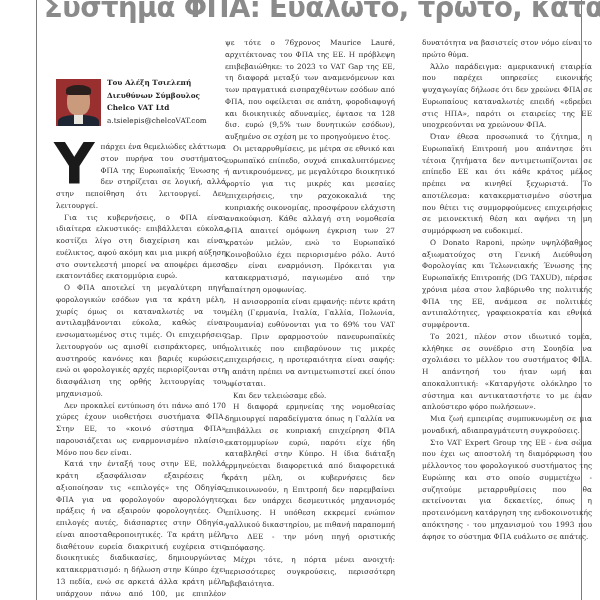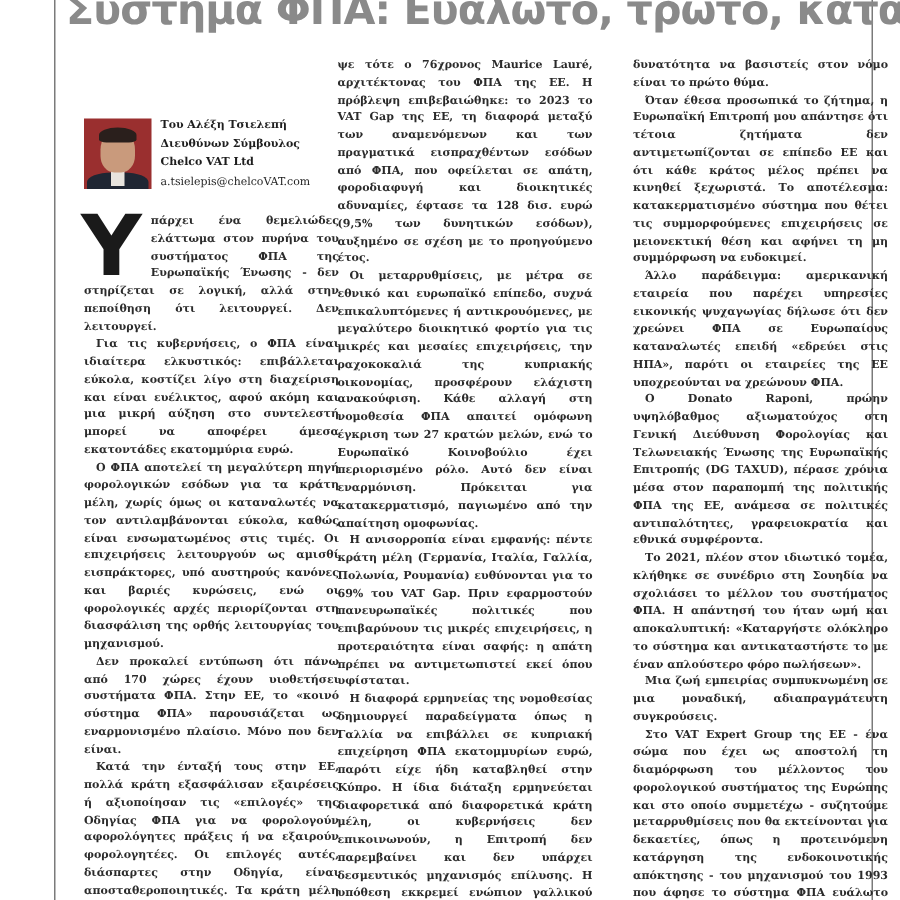--- a/index.html
+++ b/index.html
@@ -3,21 +3,21 @@
 <meta charset="utf-8">
 <style>
   html, body { margin:0; padding:0; }
   body { width:600px; height:600px; overflow:hidden; background:#ffffff; position:relative; font-family:"DejaVu Serif", serif; }
   .frame { position:absolute; left:36px; top:-4px; width:546px; height:620px; border:1.5px solid #7a7a7a; box-sizing:border-box; }
   .headline { position:absolute; left:44px; top:-10px; width:540px; font-family:"DejaVu Sans", sans-serif; font-weight:bold; font-size:27.5px; letter-spacing:-0.6px; color:#8a8a8a; white-space:nowrap; line-height:34px; }
   .col { position:absolute; top:37px; width:170px; font-size:7.35px; line-height:11.75px; color:#2b2b2b; text-align:justify; }
   .col1 { left:56px;margin-top:40px; }
   .col2 { left:225px; }
   .col3 { left:422px; width:170px; }
-  .col p { margin:0; text-indent:8px;font-weight:bold; }
+  .col p { margin:0; text-indent:8px; }
   .col p.noindent { text-indent:0; }
   .byline { height:52px; position:relative; margin-bottom:12px; }
   .photo { position:absolute; left:0; top:2px; width:45px; height:47px; background:#9a2f2f; overflow:hidden; }
   .photo .head { position:absolute; left:11px; top:8px; width:23px; height:28px; border-radius:45% 45% 40% 40%; background:#c99a7c; }
   .photo .hair { position:absolute; left:10px; top:6px; width:25px; height:10px; border-radius:50% 50% 20% 20%; background:#2a1f1c; }
   .photo .body { position:absolute; left:2px; top:36px; width:41px; height:16px; border-radius:40% 40% 0 0; background:#1f2633; }
   .photo .collar { position:absolute; left:18px; top:35px; width:9px; height:10px; background:#e8e4de; }
   .byline-text { position:absolute; left:51px; top:0; font-weight:bold; font-size:7.3px; line-height:12.6px; color:#1e1e1e; }
   .dropcap-wrap { position:relative; }
   .dropcap { float:left; font-family:"DejaVu Sans", sans-serif; font-weight:bold; font-size:56px; line-height:46px; height:46px; margin:1px 6px 0 -2px; color:#1a1a1a; }
@@ -52,24 +52,26 @@
   <p>Για τις κυβερνήσεις, ο ΦΠΑ είναι ιδιαίτερα ελκυστικός: επιβάλλεται εύκολα, κοστίζει λίγο στη διαχείριση και είναι ευέλικτος, αφού ακόμη και μια μικρή αύξηση στο συντελεστή μπορεί να αποφέρει άμεσα εκατοντάδες εκατομμύρια ευρώ.</p>
   <p>Ο ΦΠΑ αποτελεί τη μεγαλύτερη πηγή φορολογικών εσόδων για τα κράτη μέλη, χωρίς όμως οι καταναλωτές να τον αντιλαμβάνονται εύκολα, καθώς είναι ενσωματωμένος στις τιμές. Οι επιχειρήσεις λειτουργούν ως αμισθί εισπράκτορες, υπό αυστηρούς κανόνες και βαριές κυρώσεις, ενώ οι φορολογικές αρχές περιορίζονται στη διασφάλιση της ορθής λειτουργίας του μηχανισμού.</p>
   <p>Δεν προκαλεί εντύπωση ότι πάνω από 170 χώρες έχουν υιοθετήσει συστήματα ΦΠΑ. Στην ΕΕ, το «κοινό σύστημα ΦΠΑ» παρουσιάζεται ως εναρμονισμένο πλαίσιο. Μόνο που δεν είναι.</p>
   <p>Κατά την ένταξή τους στην ΕΕ, πολλά κράτη εξασφάλισαν εξαιρέσεις ή αξιοποίησαν τις «επιλογές» της Οδηγίας ΦΠΑ για να φορολογούν αφορολόγητες πράξεις ή να εξαιρούν φορολογητέες. Οι επιλογές αυτές, διάσπαρτες στην Οδηγία, είναι αποσταθεροποιητικές. Τα κράτη μέλη διαθέτουν ευρεία διακριτική ευχέρεια στις διοικητικές διαδικασίες, δημιουργώντας κατακερματισμό: η δήλωση στην Κύπρο έχει 13 πεδία, ενώ σε αρκετά άλλα κράτη μέλη υπάρχουν πάνω από 100, με επιπλέον δηλώσεις και κόστος σε όλη την Ένωση στο όνομα της «προστασίας των δημόσιων εσόδων».</p>
 </div>
 
 <div class="col col2">
   <p class="noindent">ψε τότε ο 76χρονος Maurice Lauré, αρχιτέκτονας του ΦΠΑ της ΕΕ. Η πρόβλεψη επιβεβαιώθηκε: το 2023 το VAT Gap της ΕΕ, τη διαφορά μεταξύ των αναμενόμενων και των πραγματικά εισπραχθέντων εσόδων από ΦΠΑ, που οφείλεται σε απάτη, φοροδιαφυγή και διοικητικές αδυναμίες, έφτασε τα 128 δισ. ευρώ (9,5% των δυνητικών εσόδων), αυξημένο σε σχέση με το προηγούμενο έτος.</p>
   <p>Οι μεταρρυθμίσεις, με μέτρα σε εθνικό και ευρωπαϊκό επίπεδο, συχνά επικαλυπτόμενες ή αντικρουόμενες, με μεγαλύτερο διοικητικό φορτίο για τις μικρές και μεσαίες επιχειρήσεις, την ραχοκοκαλιά της κυπριακής οικονομίας, προσφέρουν ελάχιστη ανακούφιση. Κάθε αλλαγή στη νομοθεσία ΦΠΑ απαιτεί ομόφωνη έγκριση των 27 κρατών μελών, ενώ το Ευρωπαϊκό Κοινοβούλιο έχει περιορισμένο ρόλο. Αυτό δεν είναι εναρμόνιση. Πρόκειται για κατακερματισμό, παγιωμένο από την απαίτηση ομοφωνίας.</p>
   <p>Η ανισορροπία είναι εμφανής: πέντε κράτη μέλη (Γερμανία, Ιταλία, Γαλλία, Πολωνία, Ρουμανία) ευθύνονται για το 69% του VAT Gap. Πριν εφαρμοστούν πανευρωπαϊκές πολιτικές που επιβαρύνουν τις μικρές επιχειρήσεις, η προτεραιότητα είναι σαφής: η απάτη πρέπει να αντιμετωπιστεί εκεί όπου υφίσταται.</p>
+  <p>Και δεν τελειώσαμε εδώ.</p>
   <p>Η διαφορά ερμηνείας της νομοθεσίας δημιουργεί παραδείγματα όπως η Γαλλία να επιβάλλει σε κυπριακή επιχείρηση ΦΠΑ εκατομμυρίων ευρώ, παρότι είχε ήδη καταβληθεί στην Κύπρο. Η ίδια διάταξη ερμηνεύεται διαφορετικά από διαφορετικά κράτη μέλη, οι κυβερνήσεις δεν επικοινωνούν, η Επιτροπή δεν παρεμβαίνει και δεν υπάρχει δεσμευτικός μηχανισμός επίλυσης. Η υπόθεση εκκρεμεί ενώπιον γαλλικού δικαστηρίου, με πιθανή παραπομπή στο ΔΕΕ - την μόνη πηγή οριστικής απόφασης.</p>
+  <p>Μέχρι τότε, η πόρτα μένει ανοιχτή: περισσότερες συγκρούσεις, περισσότερη αβεβαιότητα.</p>
 </div>
 
 <div class="col col3">
   <p class="noindent">δυνατότητα να βασιστείς στον νόμο είναι το πρώτο θύμα.</p>
+  <p>Άλλο παράδειγμα: αμερικανική εταιρεία που παρέχει υπηρεσίες εικονικής ψυχαγωγίας δήλωσε ότι δεν χρεώνει ΦΠΑ σε Ευρωπαίους καταναλωτές επειδή «εδρεύει στις ΗΠΑ», παρότι οι εταιρείες της ΕΕ υποχρεούνται να χρεώνουν ΦΠΑ.</p>
   <p>Όταν έθεσα προσωπικά το ζήτημα, η Ευρωπαϊκή Επιτροπή μου απάντησε ότι τέτοια ζητήματα δεν αντιμετωπίζονται σε επίπεδο ΕΕ και ότι κάθε κράτος μέλος πρέπει να κινηθεί ξεχωριστά. Το αποτέλεσμα: κατακερματισμένο σύστημα που θέτει τις συμμορφούμενες επιχειρήσεις σε μειονεκτική θέση και αφήνει τη μη συμμόρφωση να ευδοκιμεί.</p>
-  <p>Άλλο παράδειγμα: αμερικανική εταιρεία που παρέχει υπηρεσίες εικονικής ψυχαγωγίας δήλωσε ότι δεν χρεώνει ΦΠΑ σε Ευρωπαίους καταναλωτές επειδή «εδρεύει στις ΗΠΑ», παρότι οι εταιρείες της ΕΕ υποχρεούνται να χρεώνουν ΦΠΑ.</p>
-  <p>Ο Donato Raponi, πρώην υψηλόβαθμος αξιωματούχος στη Γενική Διεύθυνση Φορολογίας και Τελωνειακής Ένωσης της Ευρωπαϊκής Επιτροπής (DG TAXUD), πέρασε χρόνια μέσα στον παραπομπή της πολιτικής ΦΠΑ της ΕΕ, ανάμεσα σε πολιτικές αντιπαλότητες, γραφειοκρατία και εθνικά συμφέροντα.</p>
+  <p>Ο Donato Raponi, πρώην υψηλόβαθμος αξιωματούχος στη Γενική Διεύθυνση Φορολογίας και Τελωνειακής Ένωσης της Ευρωπαϊκής Επιτροπής (DG TAXUD), πέρασε χρόνια μέσα στον λαβύρινθο της πολιτικής ΦΠΑ της ΕΕ, ανάμεσα σε πολιτικές αντιπαλότητες, γραφειοκρατία και εθνικά συμφέροντα.</p>
   <p>Το 2021, πλέον στον ιδιωτικό τομέα, κλήθηκε σε συνέδριο στη Σουηδία να σχολιάσει το μέλλον του συστήματος ΦΠΑ. Η απάντησή του ήταν ωμή και αποκαλυπτική: «Καταργήστε ολόκληρο το σύστημα και αντικαταστήστε το με έναν απλούστερο φόρο πωλήσεων».</p>
   <p>Μια ζωή εμπειρίας συμπυκνωμένη σε μια μοναδική, αδιαπραγμάτευτη συγκρούσεις.</p>
   <p>Στο VAT Expert Group της ΕΕ - ένα σώμα που έχει ως αποστολή τη διαμόρφωση του μέλλοντος του φορολογικού συστήματος της Ευρώπης και στο οποίο συμμετέχω - συζητούμε μεταρρυθμίσεις που θα εκτείνονται για δεκαετίες, όπως η προτεινόμενη κατάργηση της ενδοκοινοτικής απόκτησης - του μηχανισμού του 1993 που άφησε το σύστημα ΦΠΑ ευάλωτο σε απάτες.</p>
 </div>
 
 </body></html>

